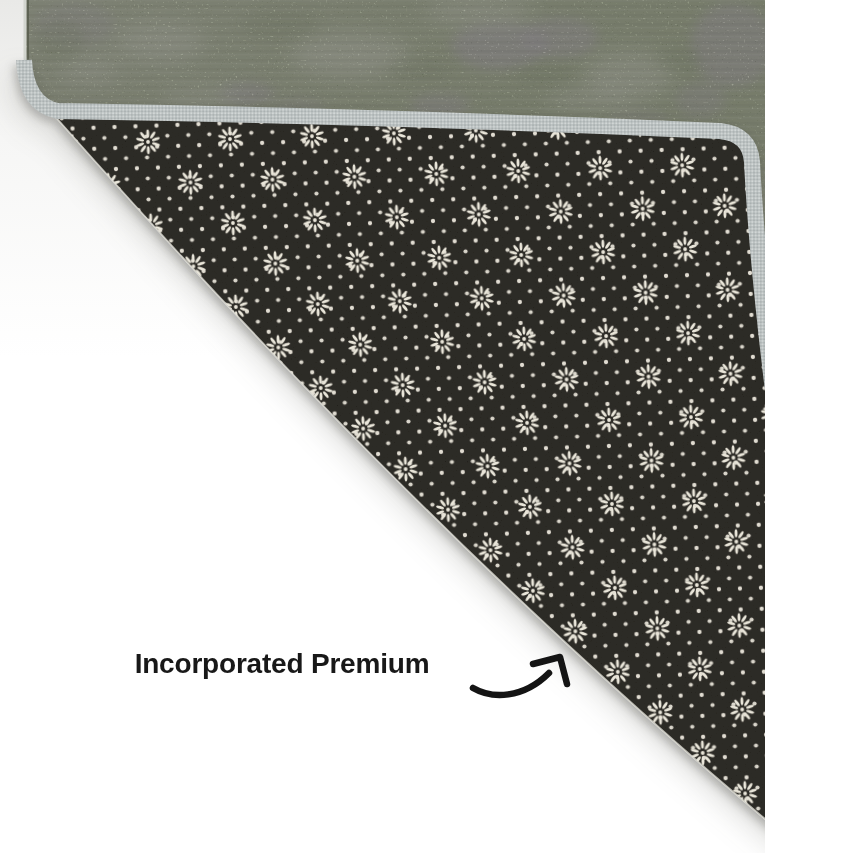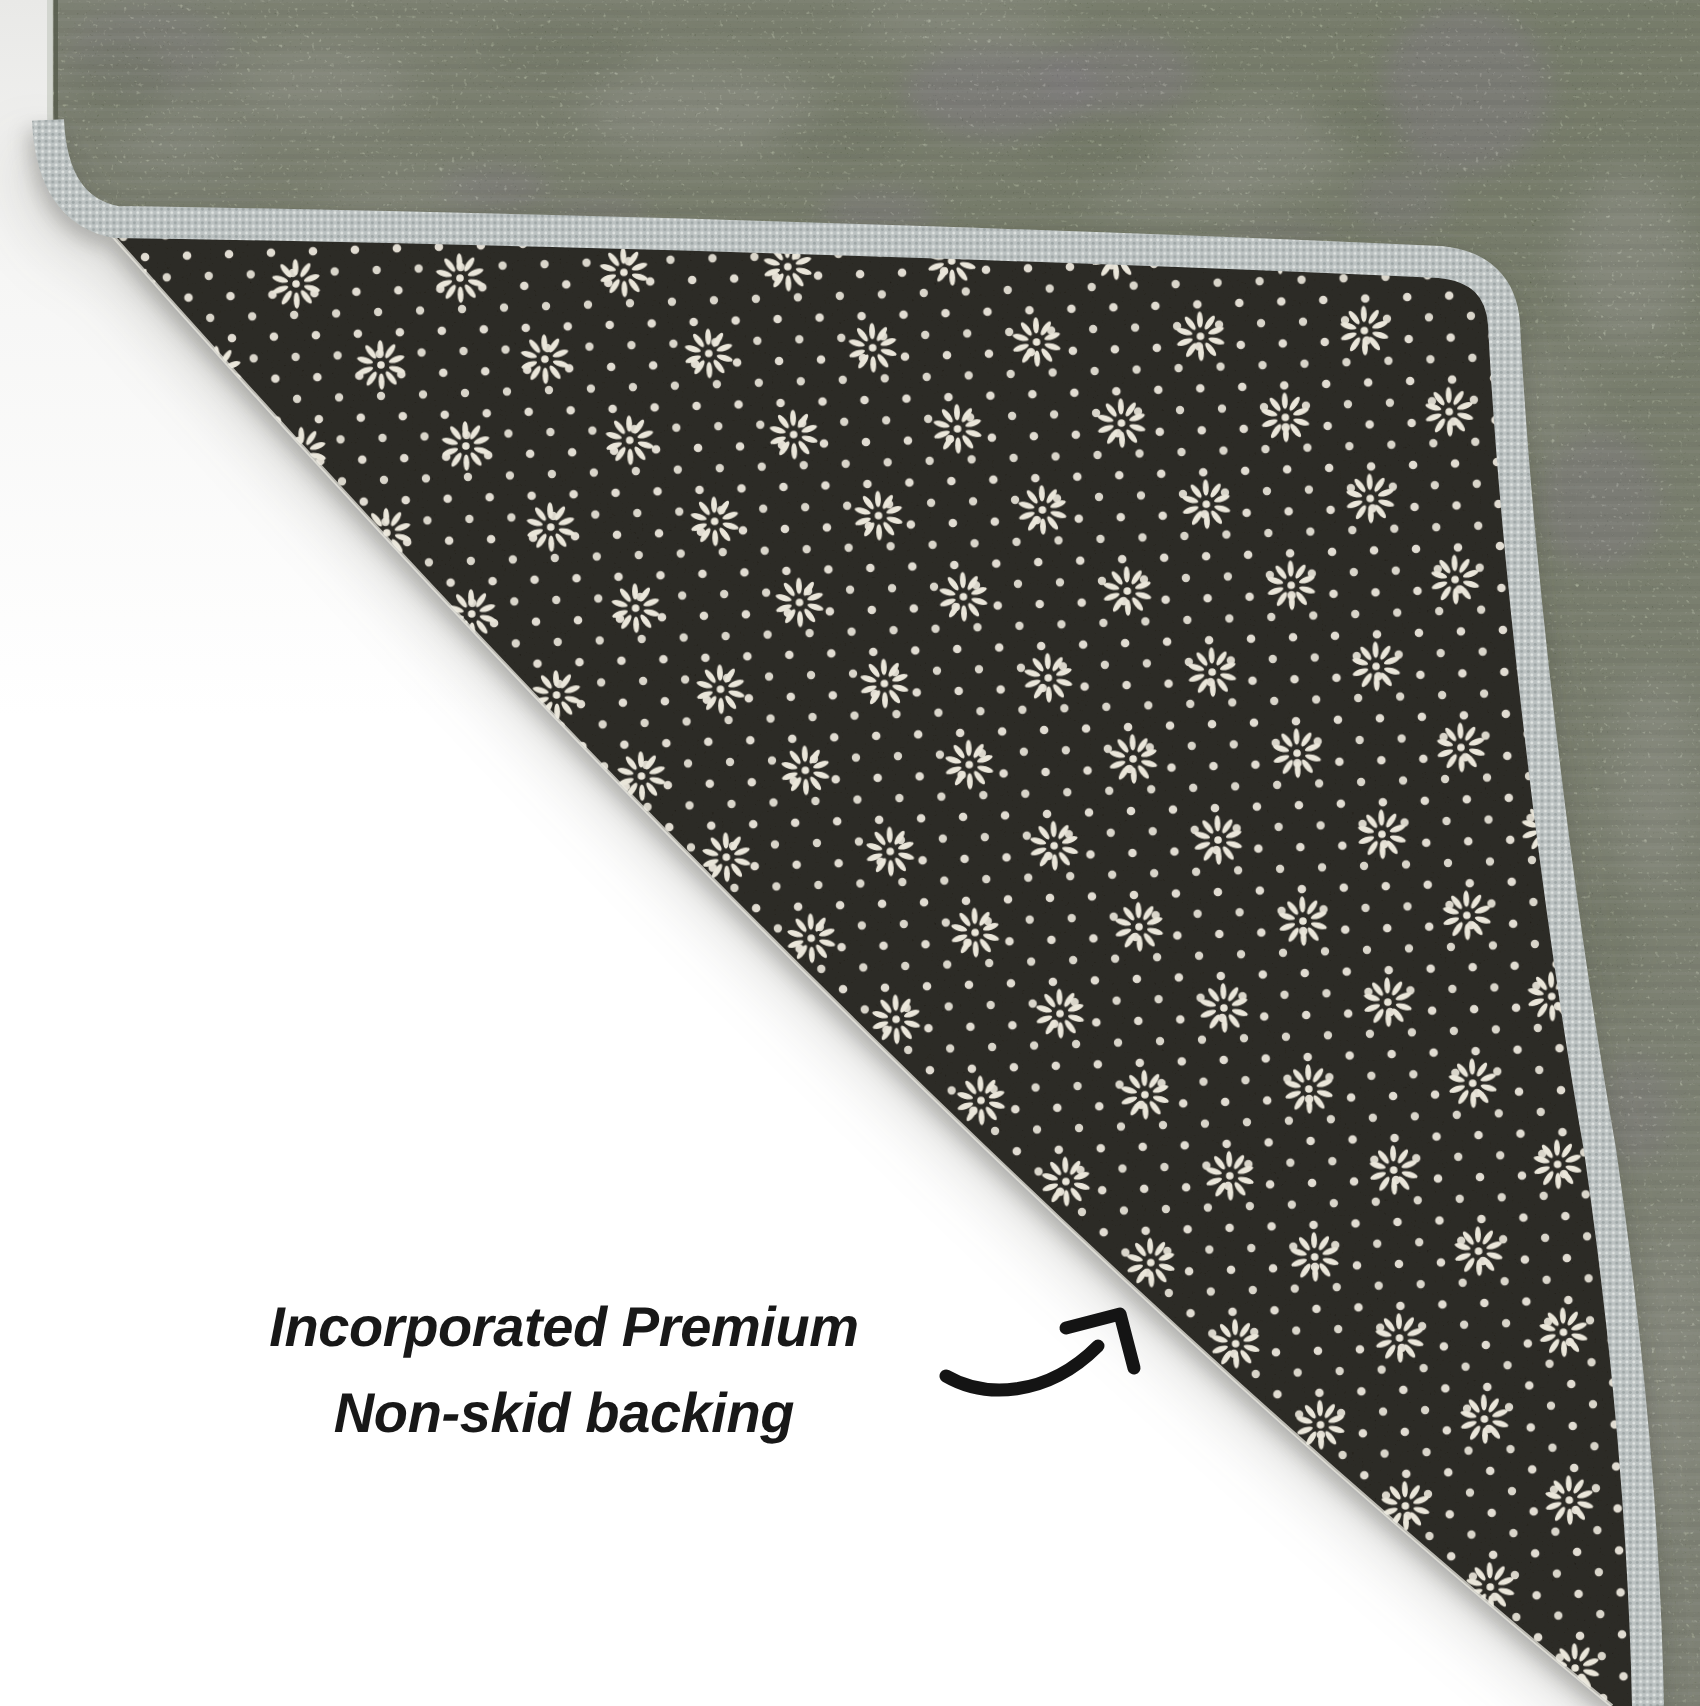--- a/index.html
+++ b/index.html
@@ -1,20 +1,19 @@
 <!DOCTYPE html>
 <html><head>
 <meta charset="utf-8">
 <style>
   html,body{margin:0;padding:0;background:#fff;}
   .stage{
-    position:relative;width:850px;height:853px;overflow:hidden;
+    position:relative;width:765px;height:853px;overflow:hidden;
     background:linear-gradient(180deg,#e9e9e7 0%,#f6f6f5 16%,#ffffff 42%);
     font-family:"Liberation Sans","DejaVu Sans",sans-serif;
-    font-style:italic;
   }
   .stage svg{position:absolute;left:0;top:0;display:block;}
   .flap-group{filter:drop-shadow(-2px 5px 5px rgba(60,60,52,.32)) drop-shadow(-6px 12px 14px rgba(60,60,52,.16));}
   .caption{
     position:absolute;left:115px;top:642px;width:334px;
     text-align:center;font-weight:bold;font-size:28px;line-height:43px;
     letter-spacing:-0.2px;color:#181818;
   }
 </style>
 </head>
@@ -156,16 +155,15 @@
   </g>
 
   <g fill="none" stroke-linecap="round" stroke-linejoin="round" stroke-width="6.5">
     <path d="M 473,688 C 492,699 523,699 549,673" stroke="#141414"></path>
     <path d="M 533,664 L 560,657 L 567,684" stroke="#141414"></path>
   </g>
 </svg>
 
 <div class="caption">
   <div>Incorporated Premium</div>
-  <div>Non-skid backing</div>
 </div>
 
 </div>
 
 </body></html>

